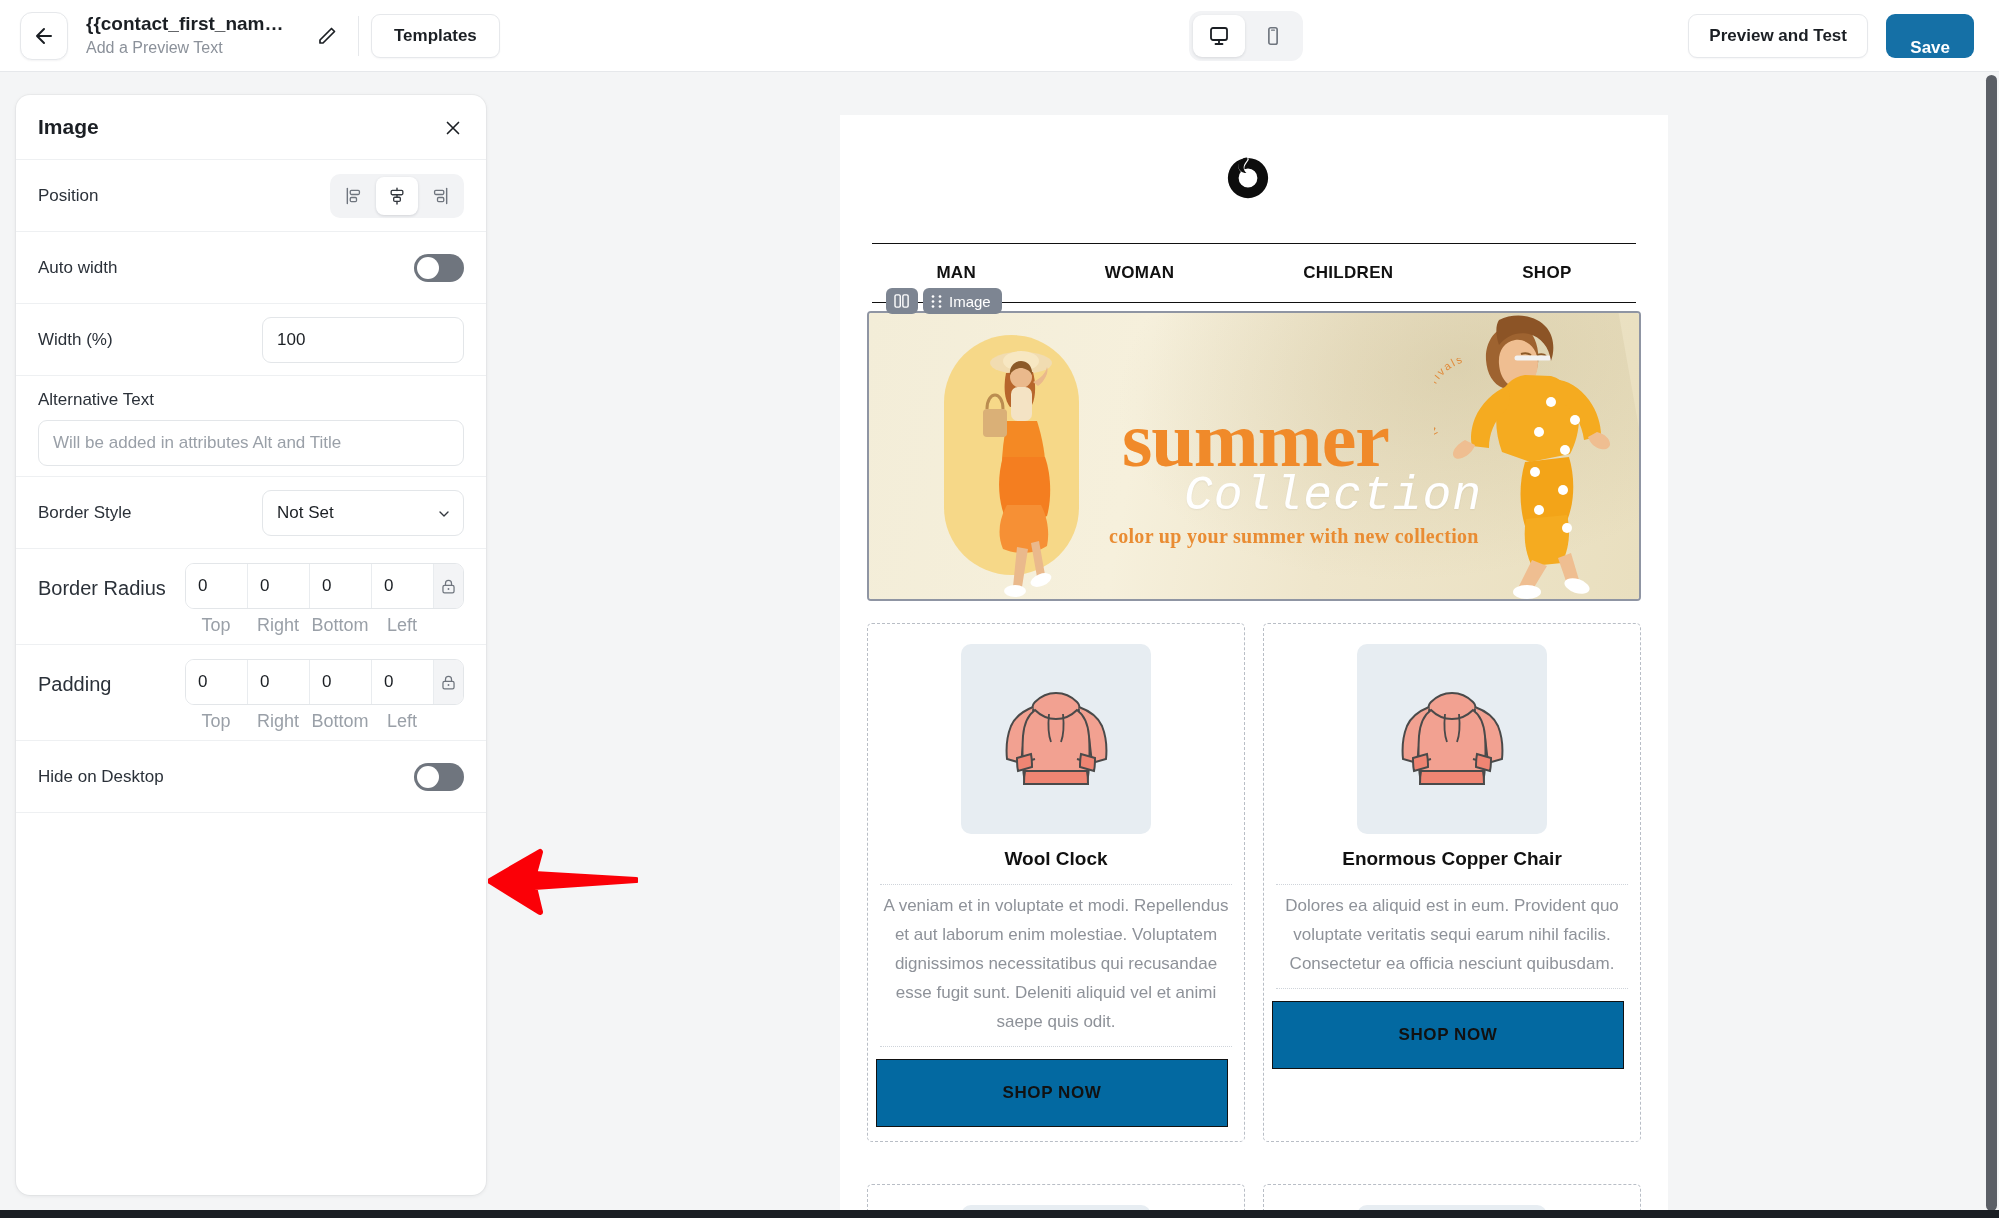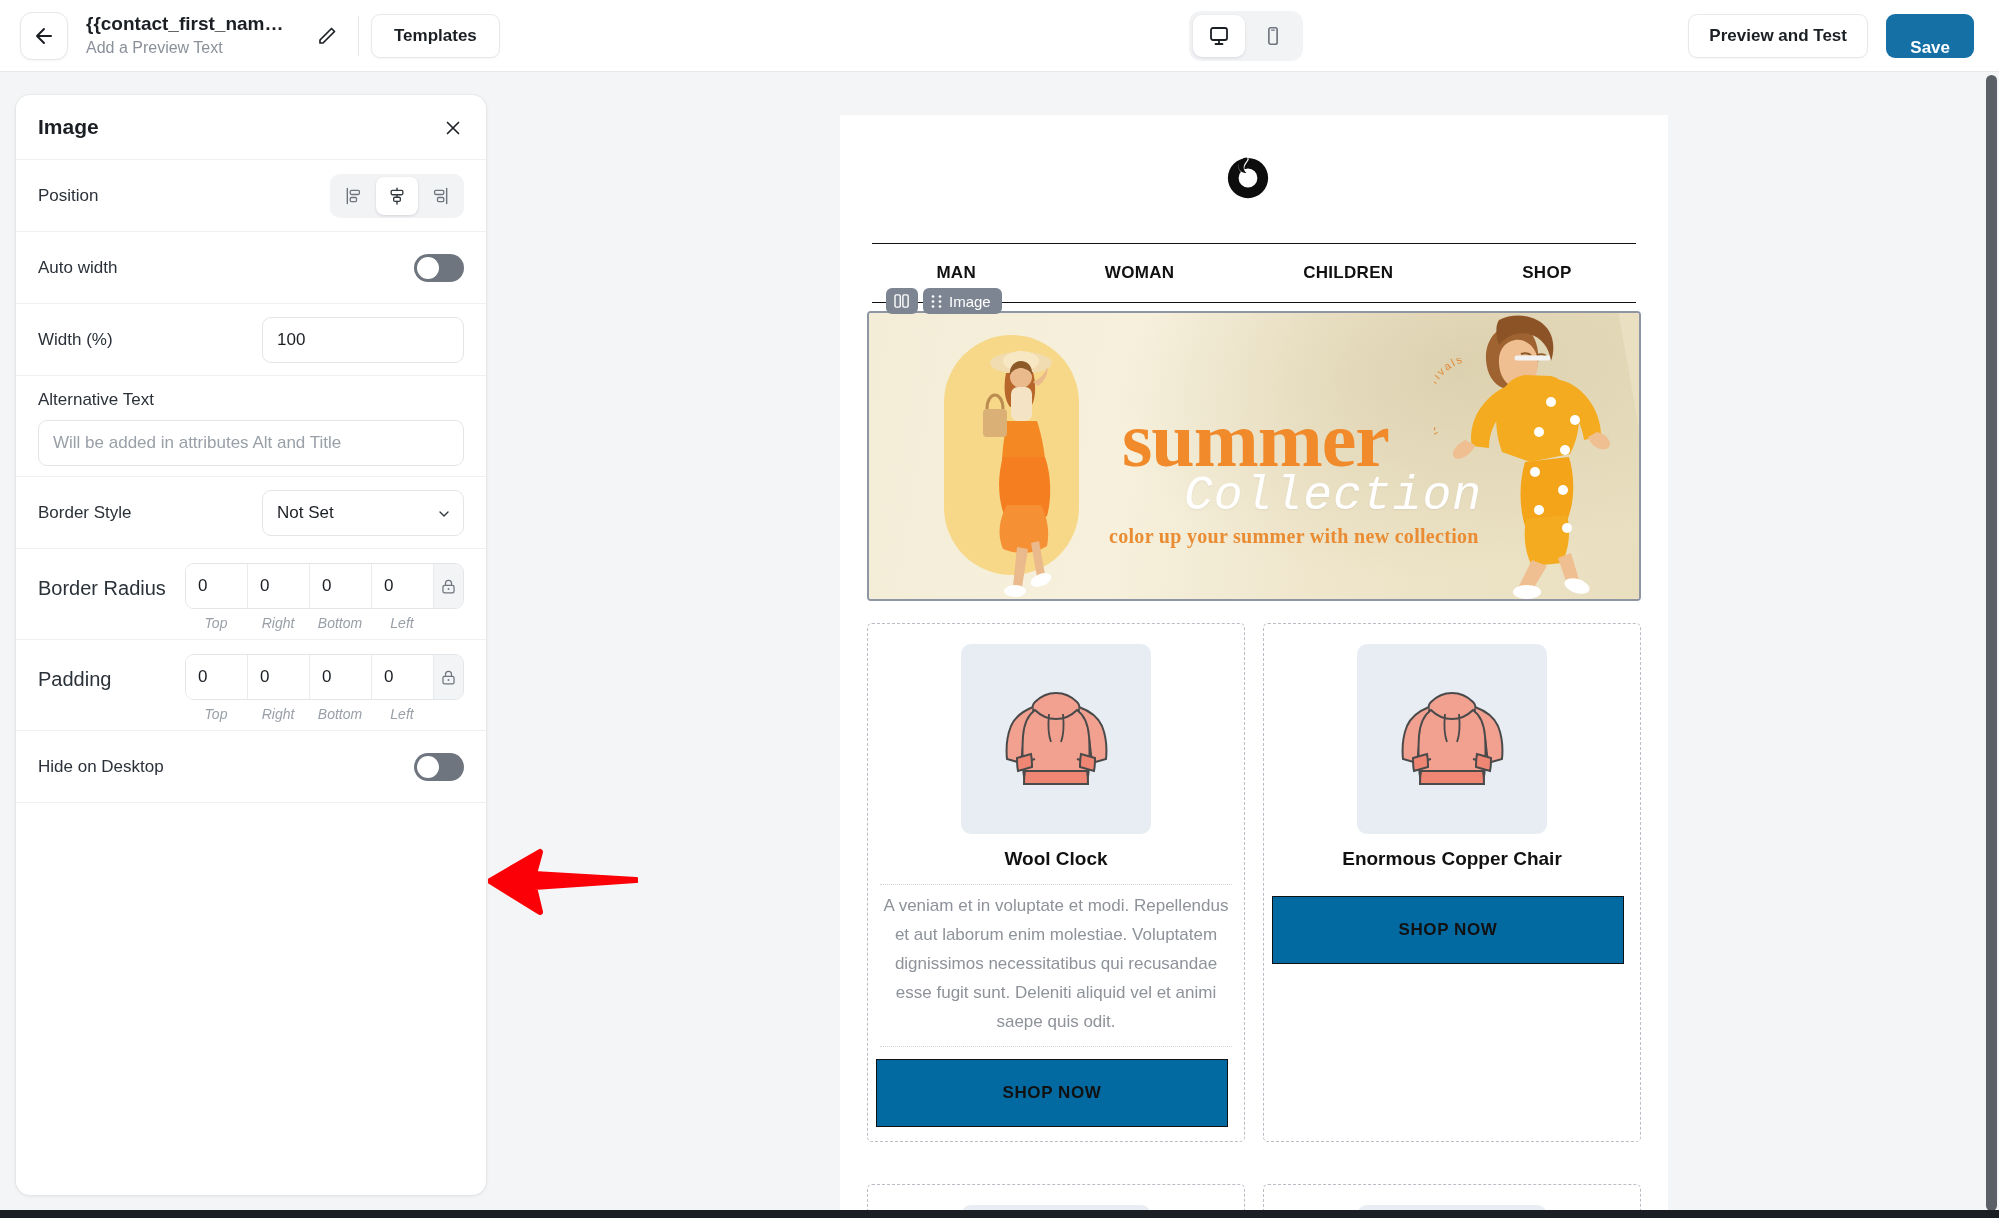--- a/index.html
+++ b/index.html
@@ -159,21 +159,21 @@
     width: 62px; height: 44px; border: none; border-right: 1px solid #e9ecef;
     font-size: 17px; color: #1b1f24; padding: 0 12px; outline: none;
     font-family: "Liberation Sans", sans-serif; background: #fff;
   }
   .sf-lock {
     width: 48px; height: 44px; background: #f3f4f6;
     display: flex; align-items: center; justify-content: center; cursor: pointer;
   }
   .spacing-caps { display: flex; margin-top: 6px; }
   .spacing-caps span {
-    width: 62px; text-align: center; font-size: 14px; color: #9aa0a8; font-style: italic;
+    width: 62px; text-align: center; font-size: 18px; color: #9aa0a8;
   }
   .cond-btn {
     height: 44px; padding: 0 18px; border-radius: 9px;
     background: #fff; border: 1px solid #e6e8eb;
     box-shadow: 0 1px 2px rgba(16,24,40,.04);
     font-size: 17px; font-weight: 700; color: #1b1f24;
     display: flex; align-items: center; cursor: pointer;
   }
 
   
@@ -612,20 +612,21 @@
           <path d="M88 33c11 4 19 10 23 19 4 10 5 23 4 33l-14 4-3-26" fill="#f2a191" stroke="#4a4a4a" stroke-width="2"></path>
           <path d="M44 36c6 6 13 9 21 9s15-3 21-9c7 5 11 14 12 26 1 16 0 36-2 48H34c-2-12-3-32-2-48 1-12 5-21 12-26z" fill="#f2a191" stroke="#4a4a4a" stroke-width="2"></path>
           <path d="M58 40c-1 10-1 20 2 28M72 40c1 10 1 20-2 28" stroke="#4a4a4a" stroke-width="1.8" fill="none"></path>
           <path d="M34 97h62c1 5 1 9 1 13H33c0-4 0-8 1-13z" fill="#ef8573" stroke="#4a4a4a" stroke-width="2"></path>
           <path d="M30 89l14-4M100 89l-14-4" stroke="#4a4a4a" stroke-width="2"></path>
           <path d="M26 84l14-4c1 5 1 9 1 13l-14 4c-1-4-1-9-1-13z" fill="#ef8573" stroke="#4a4a4a" stroke-width="2"></path>
           <path d="M104 84l-14-4c-1 5-1 9-1 13l14 4c1-4 1-9 1-13z" fill="#ef8573" stroke="#4a4a4a" stroke-width="2"></path>
         </svg>
       </div>
       <div class="pname">Enormous Copper Chair</div>
+      <div class="pdesc">Dolores ea aliquid est in eum. Provident quo voluptate veritatis sequi earum nihil facilis. Consectetur ea officia nesciunt quibusdam.</div>
       <div class="pbtn">SHOP NOW</div>
     </div>
   </div>
 
   <div class="products products-bottom">
     <div class="pcard pcard-clip">
       <div class="pimg">
         <svg width="120" height="120" viewBox="0 0 120 120">
           <ellipse cx="60" cy="78" rx="50" ry="20" fill="#c89a6b" stroke="#5a4634" stroke-width="2"></ellipse>
           <ellipse cx="60" cy="74" rx="30" ry="12" fill="#e3c49c" stroke="#5a4634" stroke-width="2"></ellipse>

